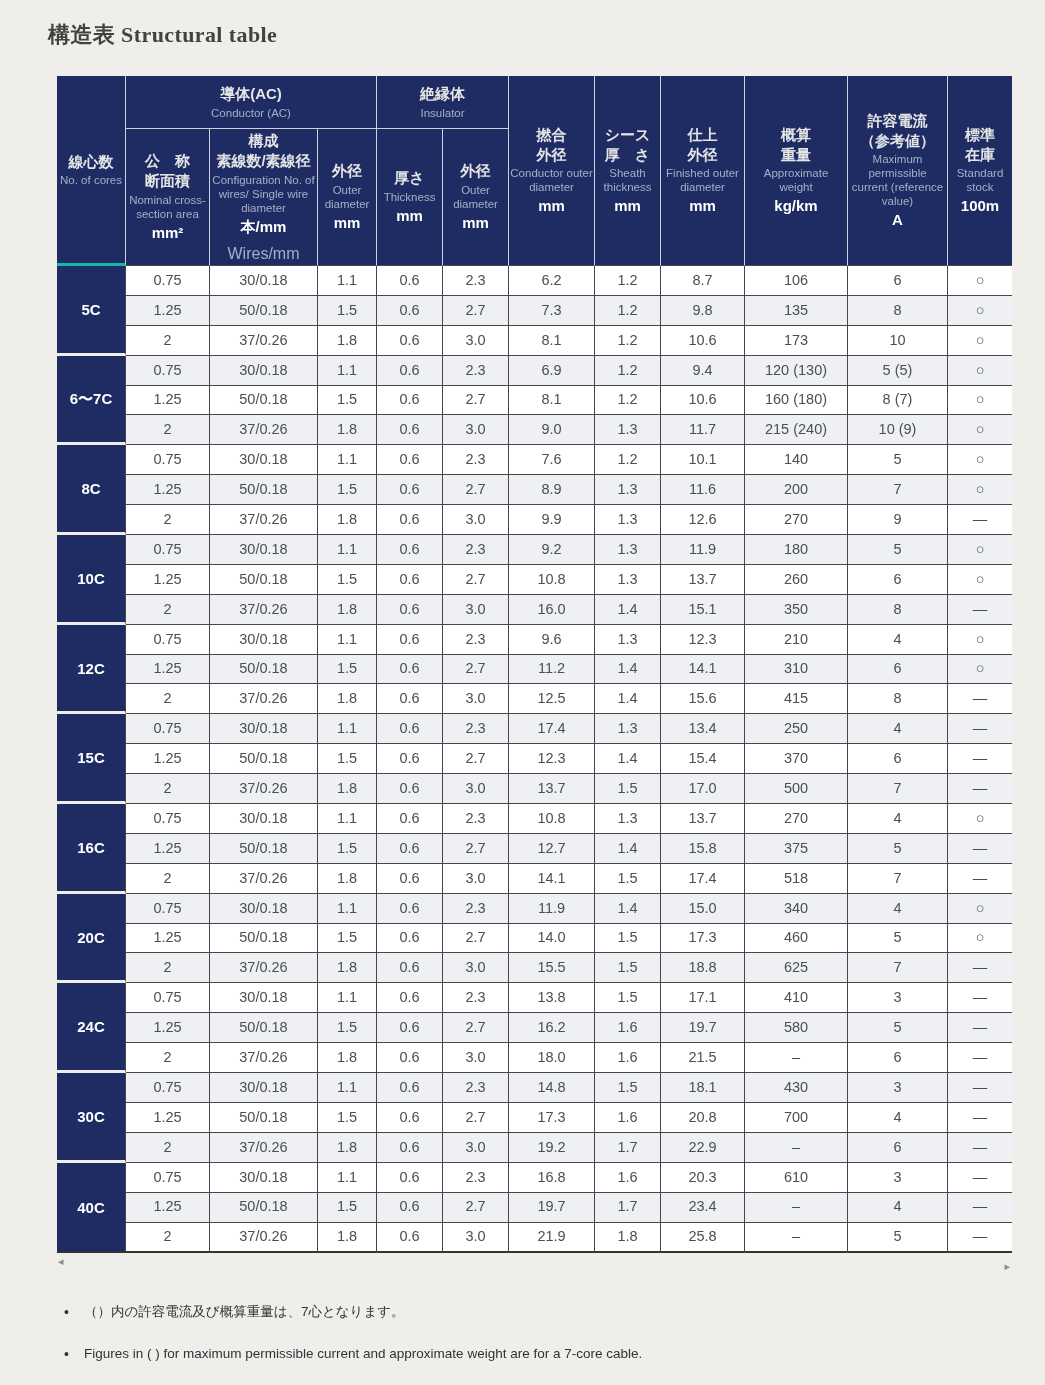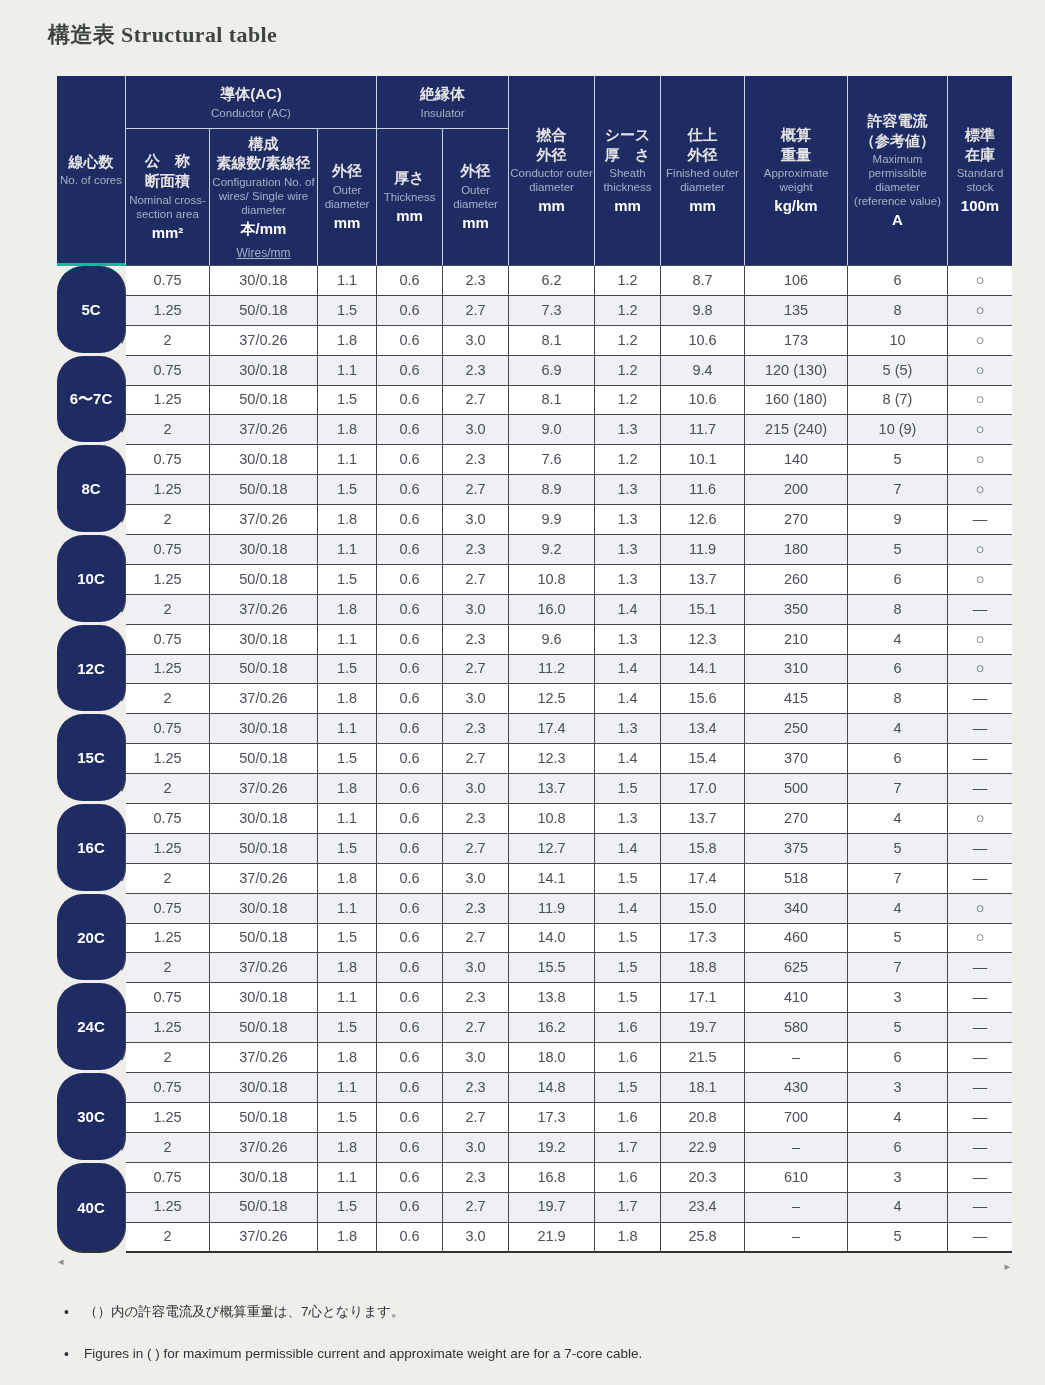--- a/index.html
+++ b/index.html
@@ -48,21 +48,21 @@
   .h-jp{
     font-weight:700;font-size:15px;color:#e5e5e5;
     line-height:1.32;white-space:pre-line;
   }
   .h-en{
     font-size:11.5px;color:#A6AFC6;line-height:1.22;margin-top:2px;
   }
   .h-unit{
     font-weight:700;font-size:15px;color:#FFFFFF;line-height:1.25;margin-top:3px;
   }
-  .h-unit-en{font-size:12px;color:#A6AFC6;line-height:1.2;margin-top:7px;text-decoration:underline;}
+  .h-unit-en{font-size:16px;color:#A6AFC6;line-height:1.2;margin-top:7px;}
 
   
   tbody td{
     height:28.9px;
     padding:0 4px;
     text-align:center;
     vertical-align:middle;
     font-size:14.5px;
     color:#4A4E55;
     background:#FFFFFF;
@@ -79,21 +79,20 @@
   tbody th.group-label{
     background:#1E2C63;
     color:#FFFFFF;
     font-weight:700;
     font-size:15px;
     text-align:center;
     vertical-align:middle;
     border-right:1px solid #45474B;
     border-bottom:3px solid #EFEEEA;
     padding:0;
-    border-radius:26px;
   }
   tbody th.group-label.last{border-bottom:2px solid #303236;}
 
   
   .scroll-arrows{position:relative;height:16px;margin-top:2px;}
   .arrow{position:absolute;color:#8F8F8A;font-size:11px;line-height:1;cursor:pointer;}
   .arrow-left{left:1px;top:1px;}
   .arrow-right{right:2px;top:6px;}
 
   
@@ -169,21 +168,21 @@
           </th>
           <th rowspan="2">
             <div class="h-jp">概算
 重量</div>
             <div class="h-en">Approximate weight</div>
             <div class="h-unit">kg/km</div>
           </th>
           <th rowspan="2">
             <div class="h-jp">許容電流
 （参考値）</div>
-            <div class="h-en">Maximum permissible diameter (reference value)</div>
+            <div class="h-en">Maximum permissible current (reference value)</div>
             <div class="h-unit">A</div>
           </th>
           <th rowspan="2" class="no-right">
             <div class="h-jp">標準
 在庫</div>
             <div class="h-en">Standard stock</div>
             <div class="h-unit">100m</div>
           </th>
         </tr>
         <tr class="sub-row">

